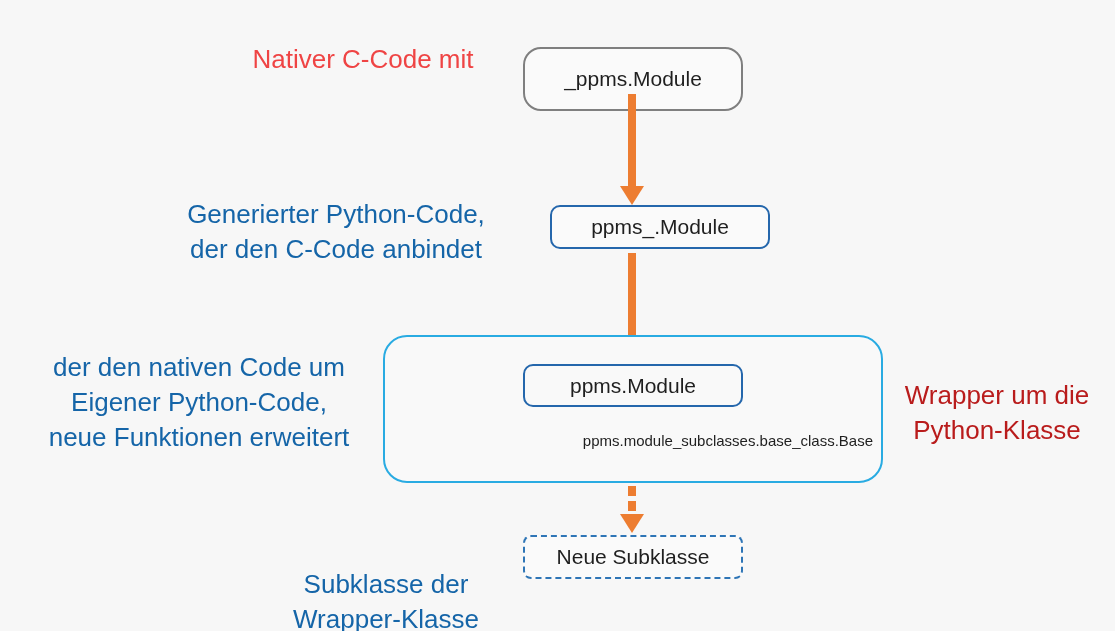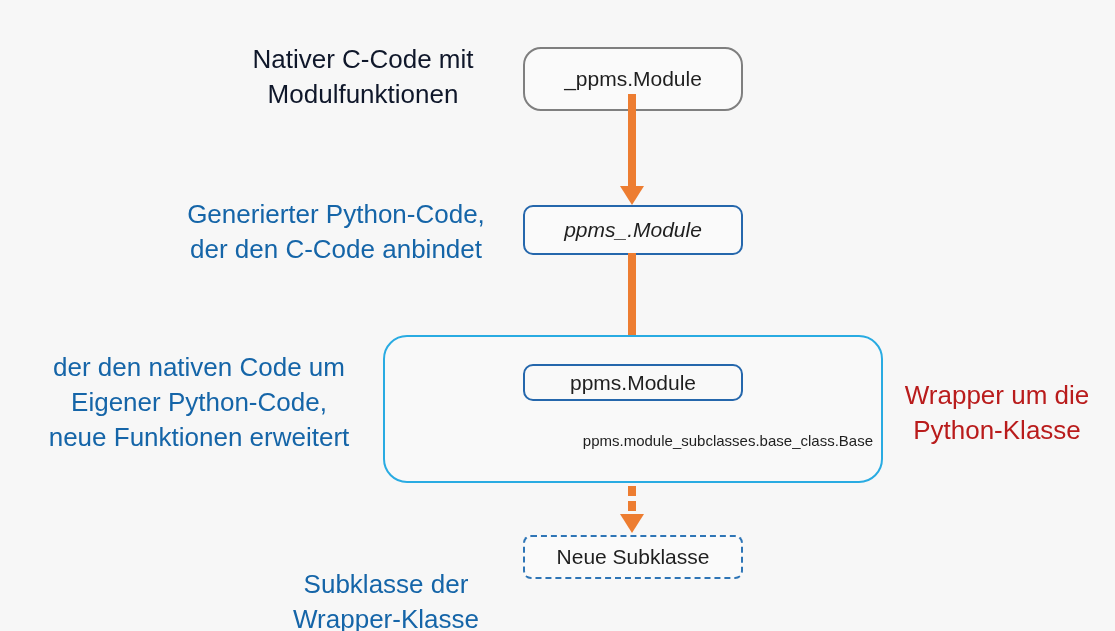--- a/index.html
+++ b/index.html
@@ -12,21 +12,21 @@
     overflow:hidden;
   }
   .label{
     position:absolute;
     text-align:center;
     font-size:26px;
     line-height:35px;
     font-weight:400;
     white-space:nowrap;
   }
-  .label-gray{color:#0f172a;font-weight:400;}
+  .label-gray{color:#ef4444;font-weight:400;}
   .label-blue{color:#1565a8;}
   .label-cyan{color:#b91c1c;}
   .node{
     position:absolute;
     display:flex;align-items:center;justify-content:center;
     font-size:21px;color:#1f1f1f;
     background:#fafafa;
     border-radius:10px;
     box-sizing:border-box;
     white-space:nowrap;
@@ -57,55 +57,54 @@
     border-top:19px solid #ed7d31;
   }
 </style>
 </head>
 <body>
 
 <div class="stage">
 
   <div class="label label-gray" style="left:203px;top:42px;width:320px;">
     <div>Nativer C-Code mit</div>
-    <div>Modulfunktionen</div>
   </div>
 
   <div class="node node-gray" style="left:523px;top:47px;width:220px;height:64px;border-radius:18px;">
     <span>_ppms.Module</span>
   </div>
 
   <div>
     <div class="arrow-part" style="left:628px;top:94px;width:8px;height:93px;"></div>
     <div class="arrow-head" style="left:620px;top:186px;"></div>
   </div>
 
   <div class="label label-blue" style="left:176px;top:197px;width:320px;">
     <div>Generierter Python-Code,</div>
     <div>der den C-Code anbindet</div>
   </div>
 
-  <div class="node node-blue" style="left:523px;top:205px;width:220px;height:50px;font-style:italic;">
+  <div class="node node-blue" style="left:550px;top:205px;width:220px;height:44px;">
     <span>ppms_.Module</span>
   </div>
 
   <div>
     <div class="arrow-part" style="left:628px;top:253px;width:8px;height:93px;"></div>
     <div class="arrow-head" style="left:620px;top:345px;"></div>
   </div>
 
   <div class="label label-blue" style="left:34px;top:350px;width:330px;">
     <div>der den nativen Code um</div>
     <div>Eigener Python-Code,</div>
     <div>neue Funktionen erweitert</div>
   </div>
 
   <div class="wrapper-box"></div>
 
-  <div class="node node-blue" style="left:523px;top:364px;width:220px;height:37px;background:#f9f9f9;">
+  <div class="node node-blue" style="left:523px;top:364px;width:220px;height:43px;background:#f9f9f9;">
     <span>ppms.Module</span>
   </div>
 
   <div class="path-text">ppms.module_subclasses.base_class.Base</div>
 
   <div class="label label-cyan" style="left:887px;top:378px;width:220px;">
     <div>Wrapper um die</div>
     <div>Python-Klasse</div>
   </div>
 

